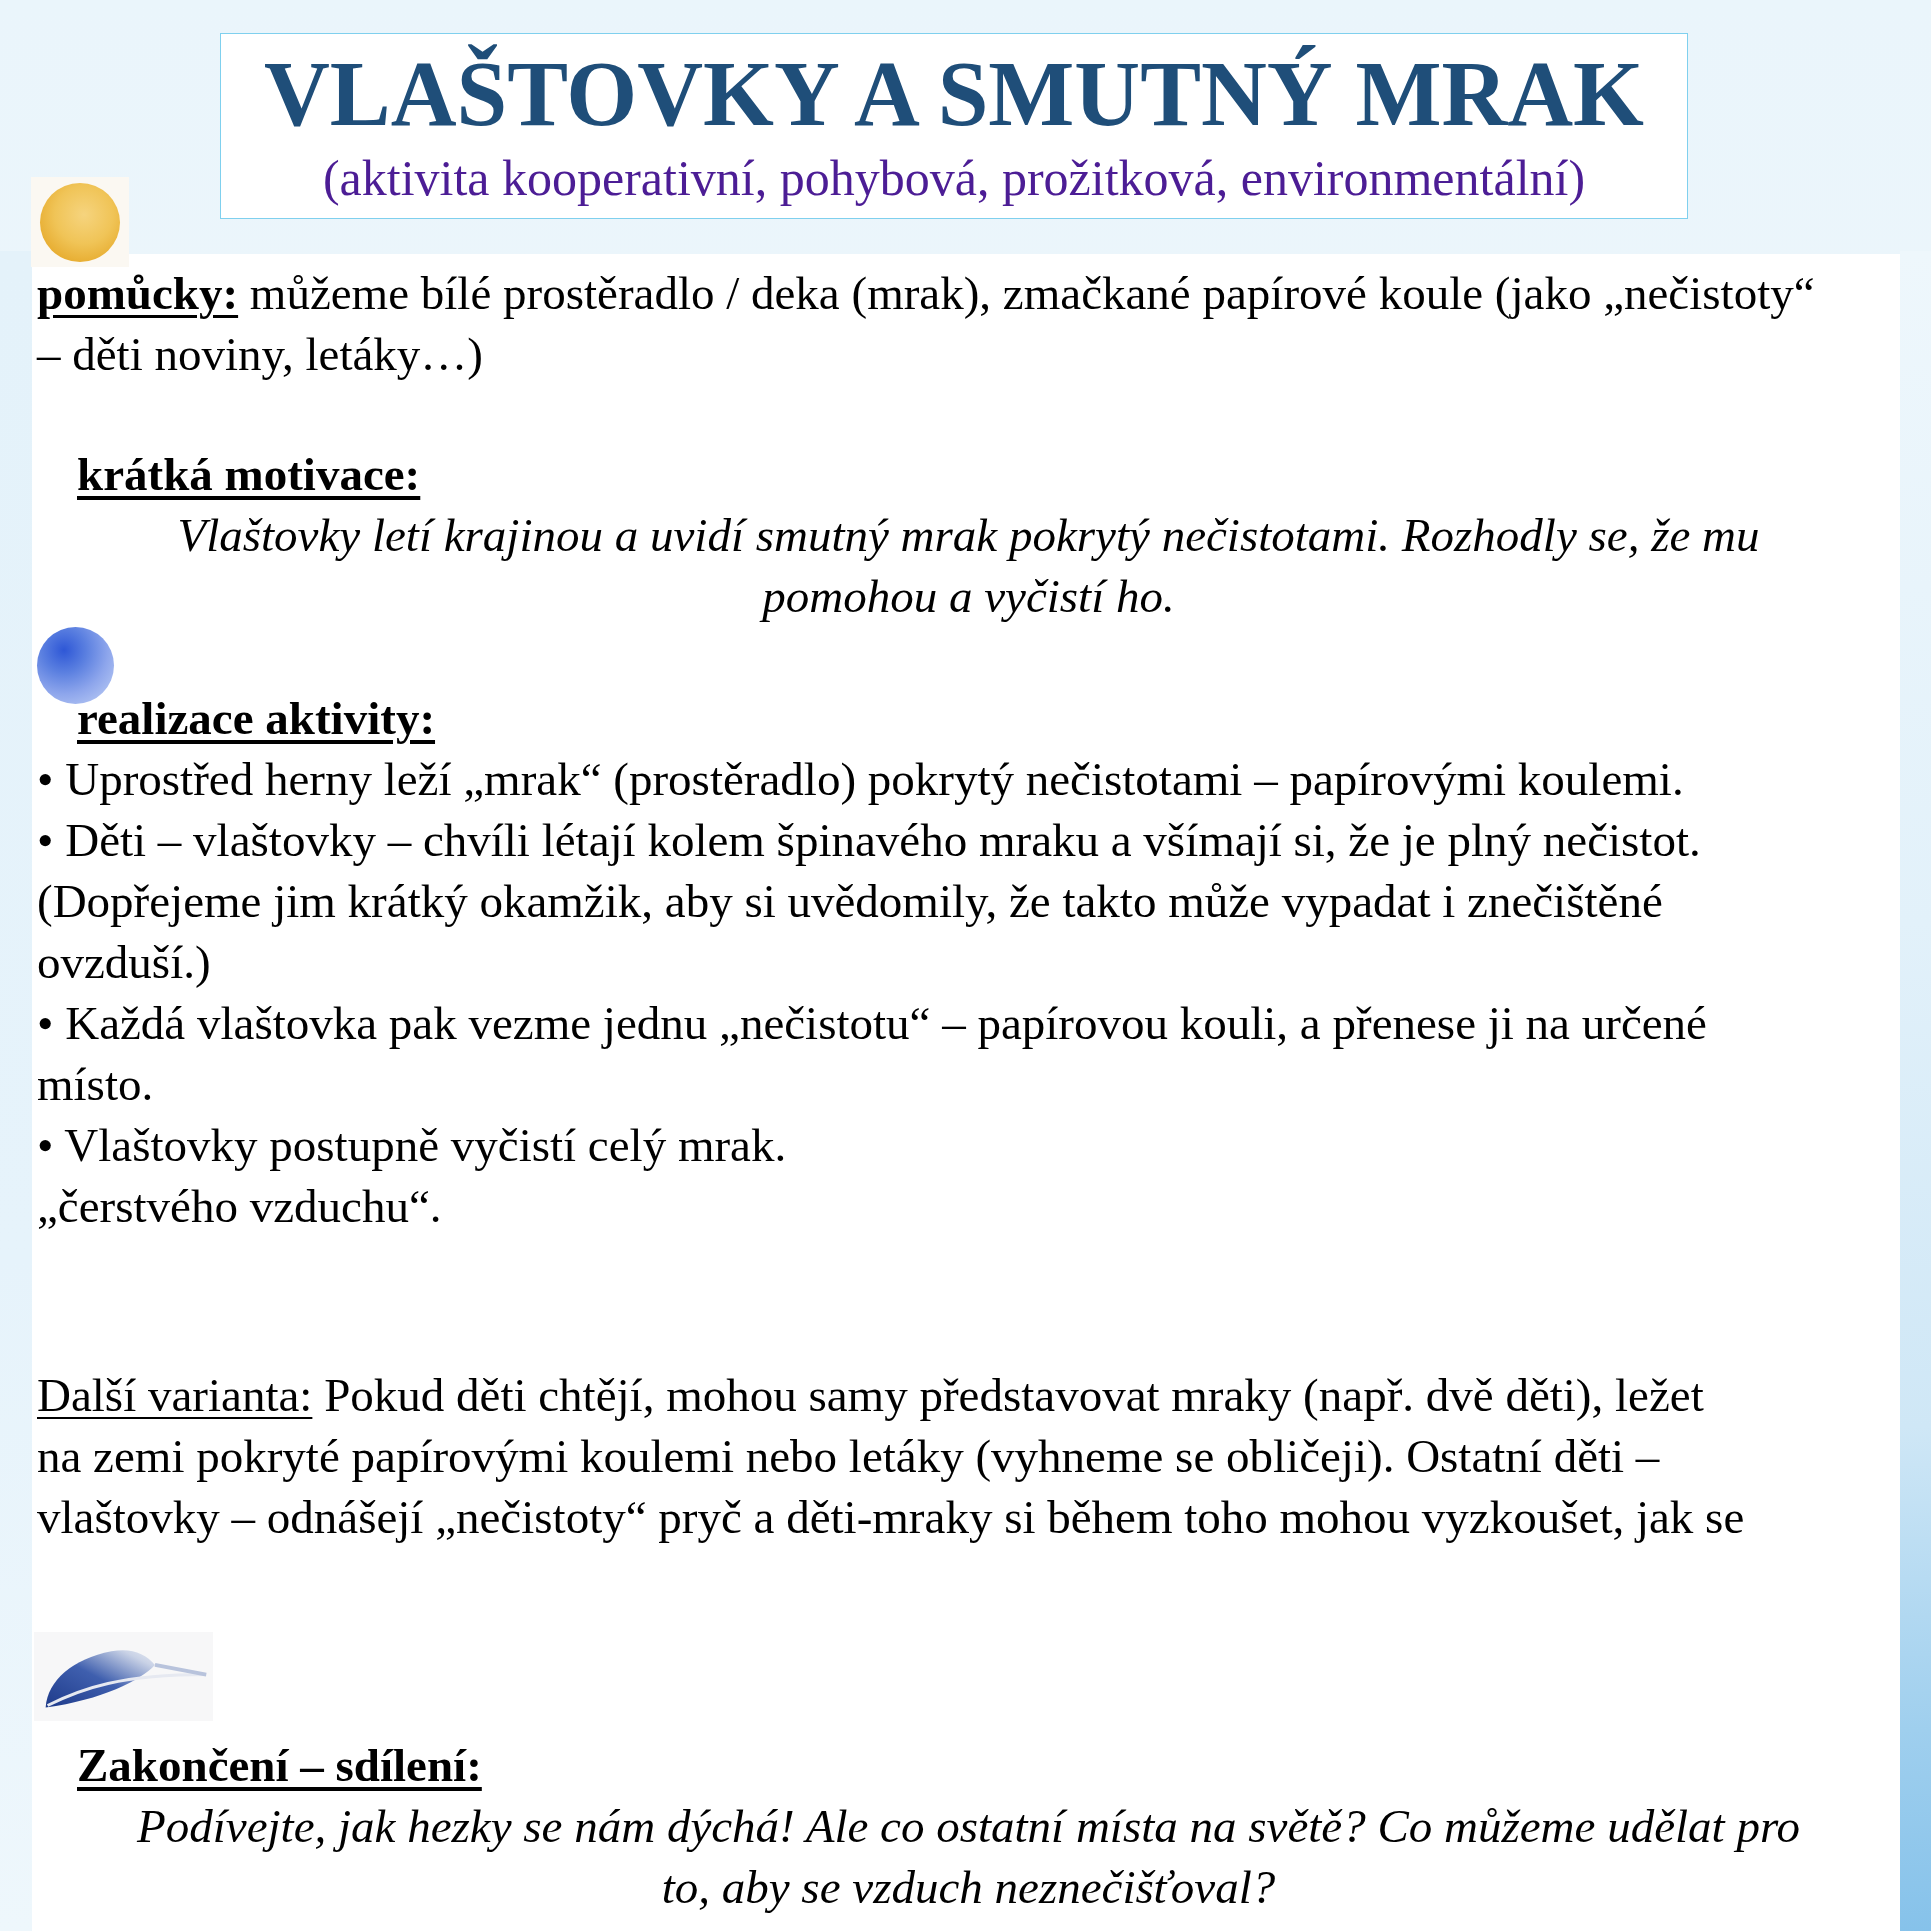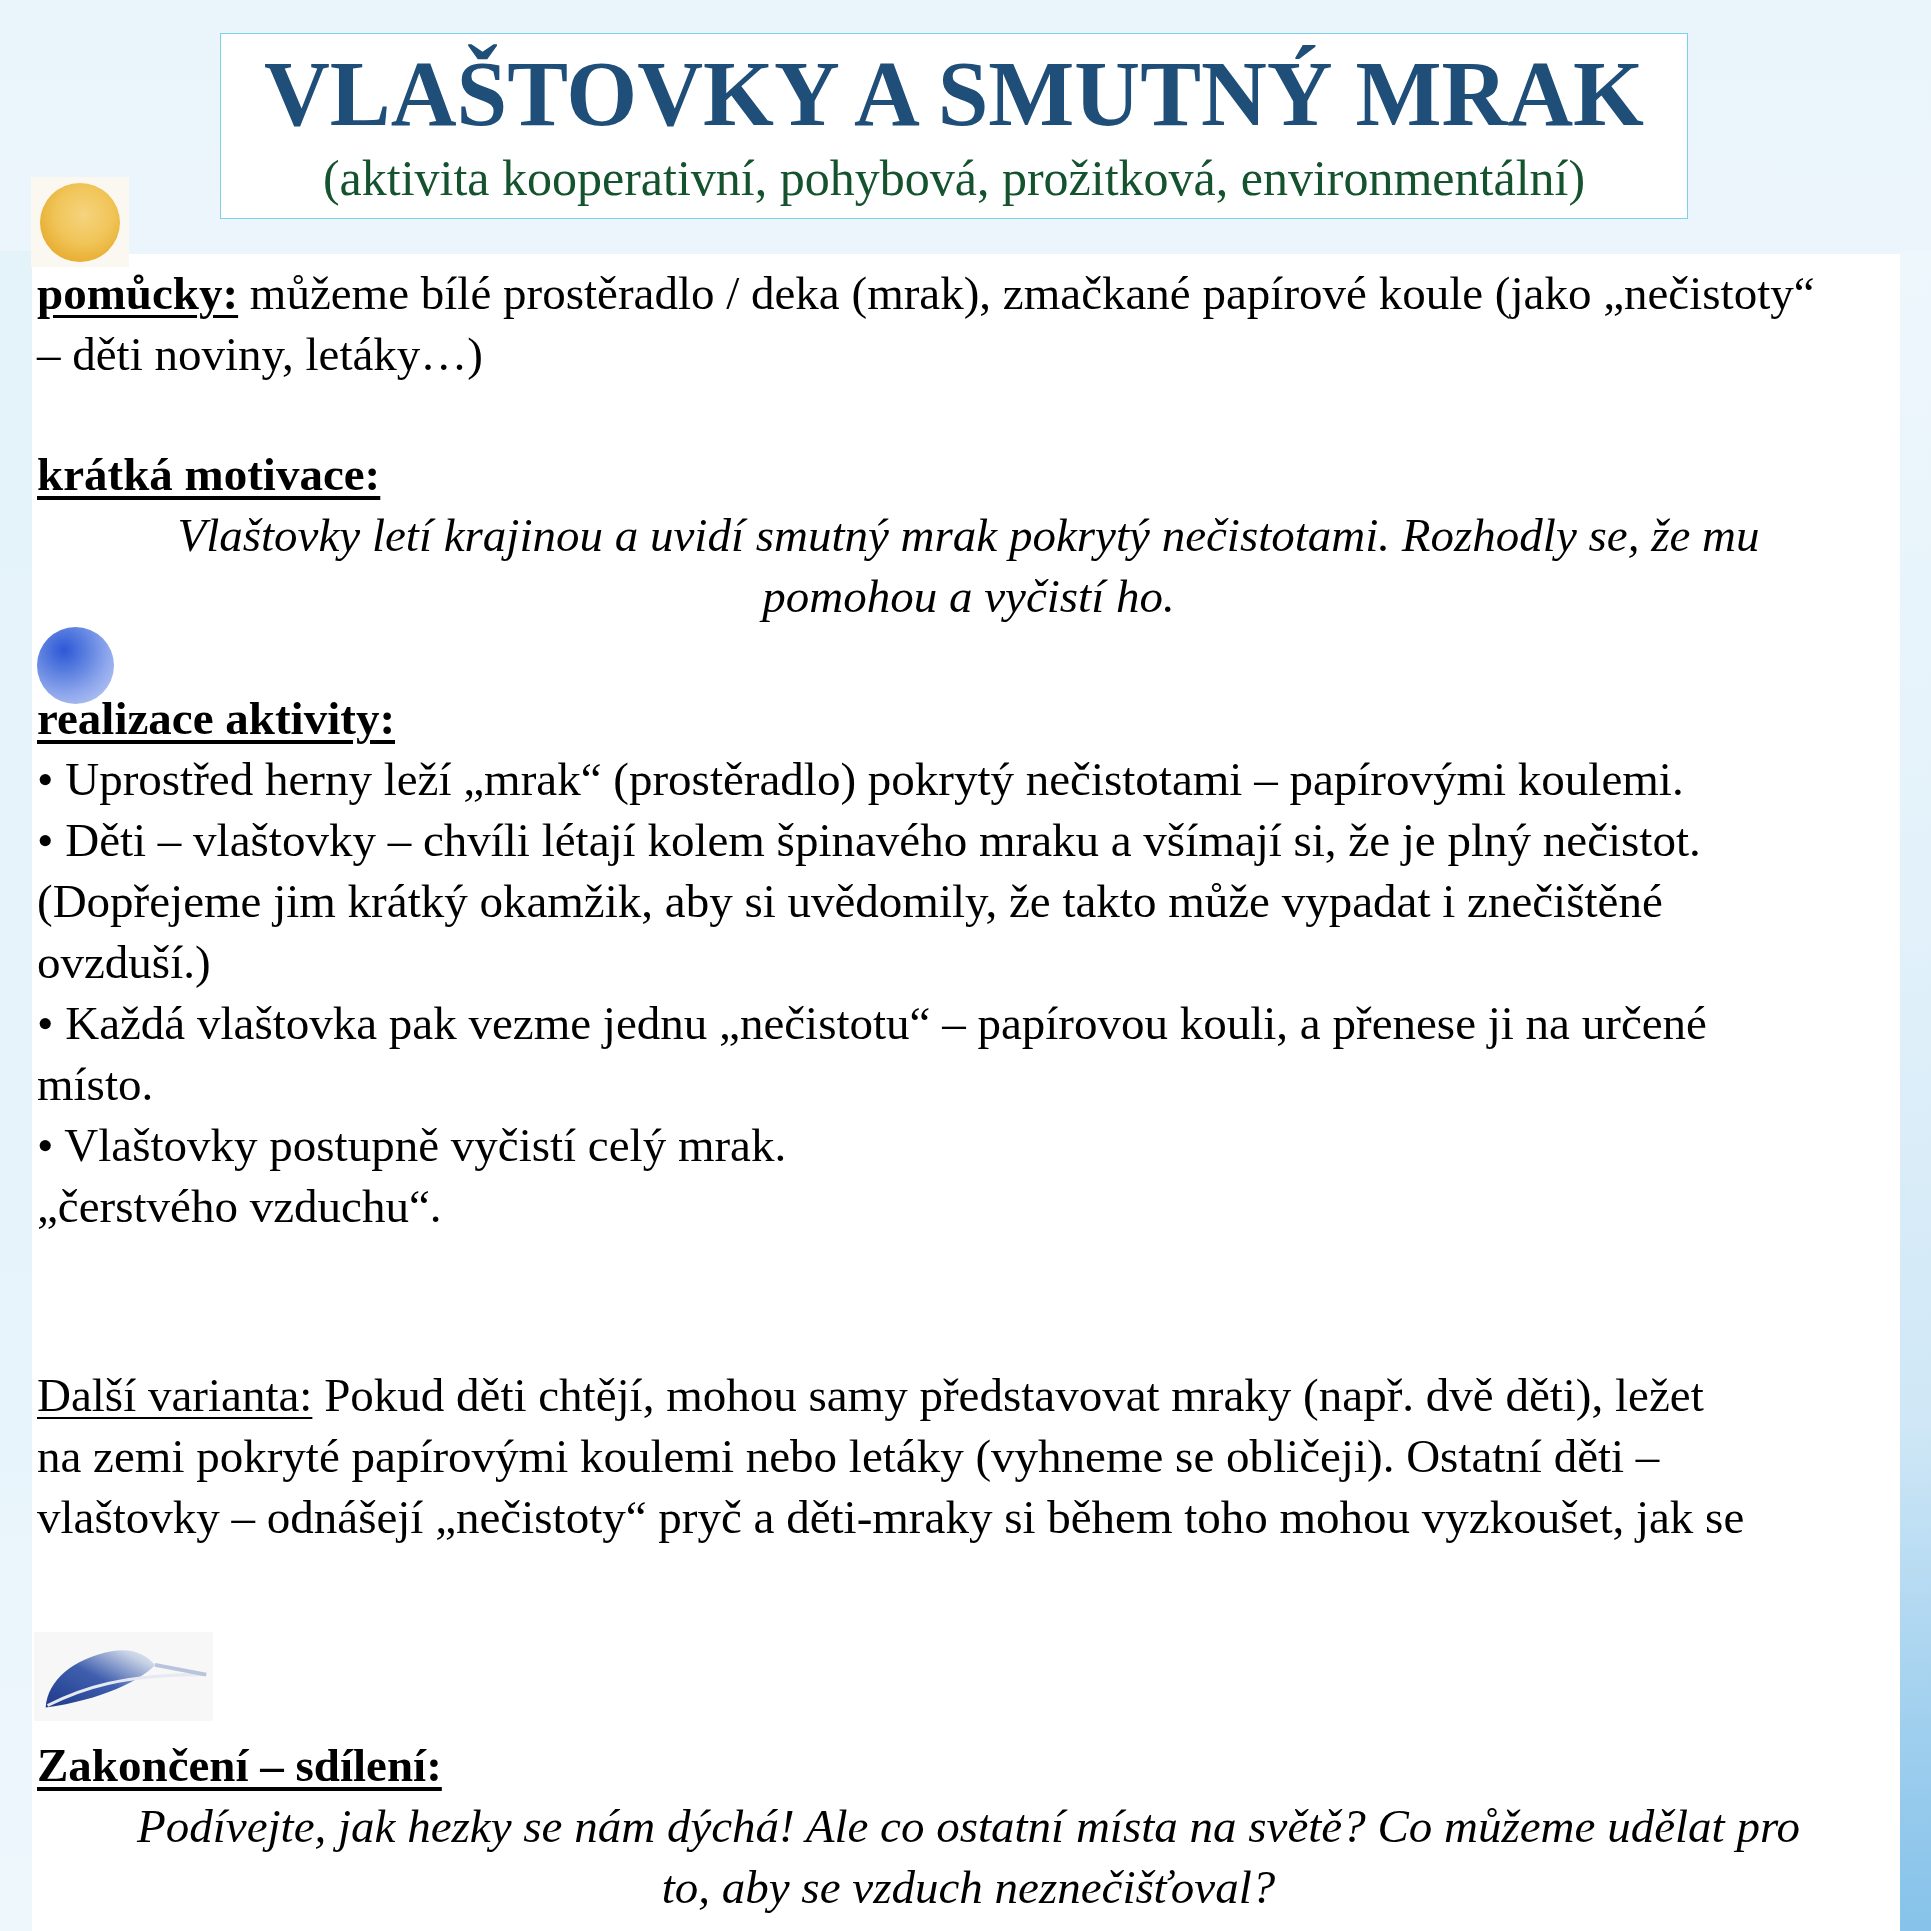--- a/index.html
+++ b/index.html
@@ -50,21 +50,21 @@
       line-height: 108px;
       color: #1f4e79;
       letter-spacing: 0px;
       transform: scaleX(0.98);
     }
     .subtitle {
       margin: 0;
       font-family: "Liberation Serif", serif;
       font-size: 50px;
       line-height: 60px;
-      color: #14532d;
+      color: #4c1d95;
     }
     .content {
       position: absolute;
       left: 32px;
       top: 254px;
       width: 1868px;
       height: 1677px;
       background: #ffffff;
     }
     .sun-icon {
@@ -107,20 +107,21 @@
       font-size: 47px;
       line-height: 61px;
       color: #000;
       width: 1863px;
     }
     .heading {
       font-weight: bold;
       text-decoration: underline;
       text-decoration-thickness: 3.9px;
       text-underline-offset: 5.8px;
+      margin-left: 40px;
     }
     .heading-inline {
       font-weight: bold;
       text-decoration: underline;
       text-decoration-thickness: 2.9px;
       text-underline-offset: 5.8px;
     }
     .underline-plain {
       text-decoration: underline;
       text-decoration-thickness: 1.9px;

